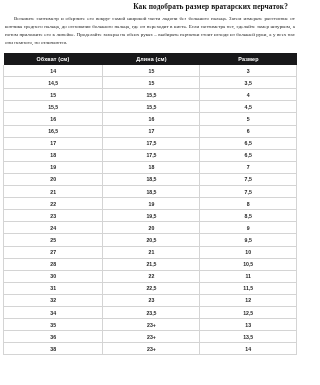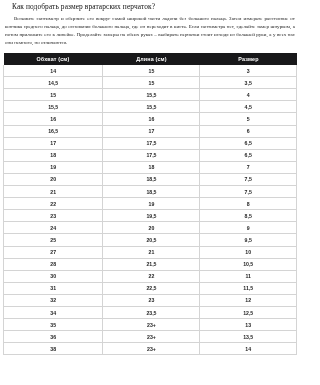--- a/index.html
+++ b/index.html
@@ -16,24 +16,24 @@
   }
   .page {
     width: 300px;
     height: 385px;
     box-sizing: border-box;
     padding: 0;
     position: relative;
   }
   .title {
     font-family: "Liberation Serif", "DejaVu Serif", serif;
-    font-weight: normal;
+    font-weight: bold;
     font-size: 7.4px;
     line-height: 1.1;
-    text-align: left;
+    text-align: right;
     color: #111111;
     padding: 3px 12px 0 12px;
     letter-spacing: 0.1px;
   }
   .intro {
     font-family: "Liberation Serif", "DejaVu Serif", serif;
     font-size: 5.0px;
     line-height: 1.62;
     text-align: justify;
     text-justify: inter-word;

